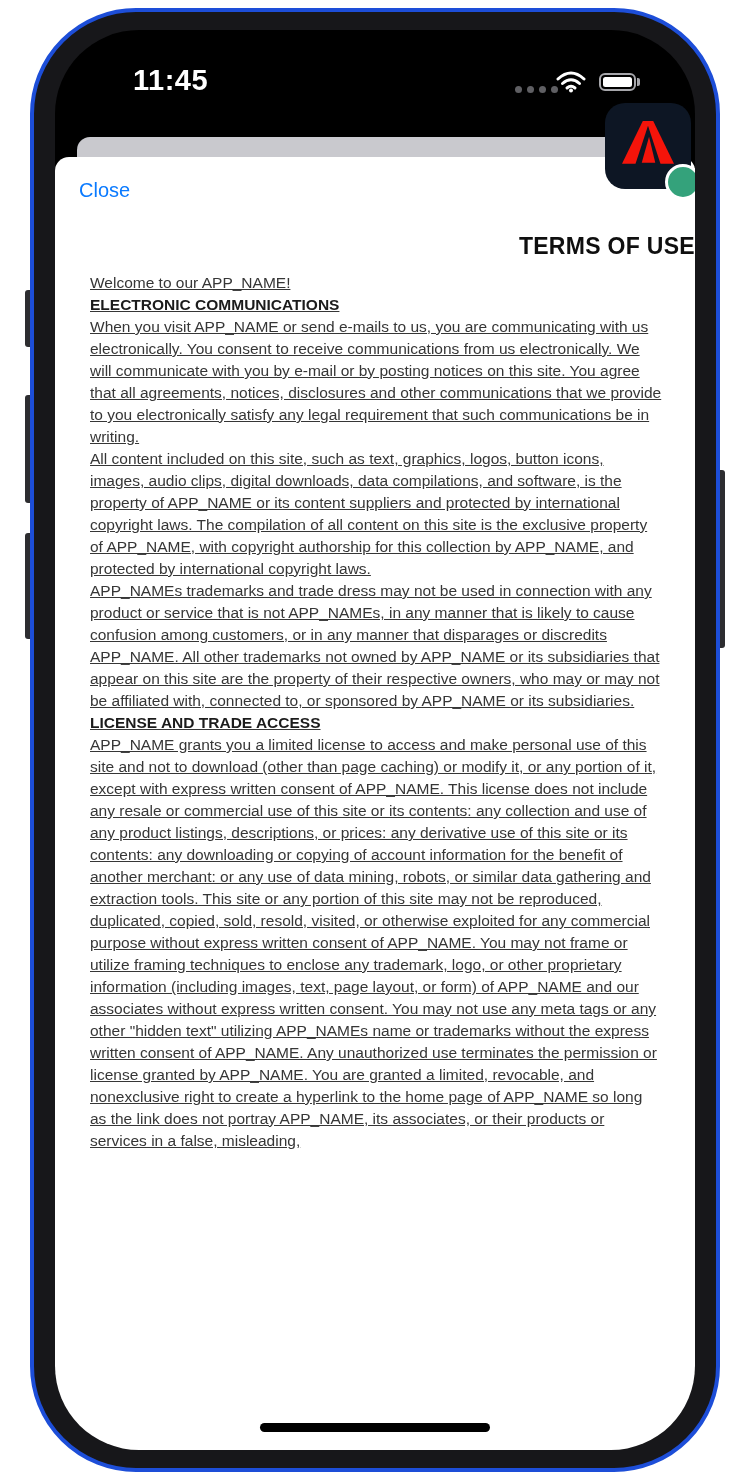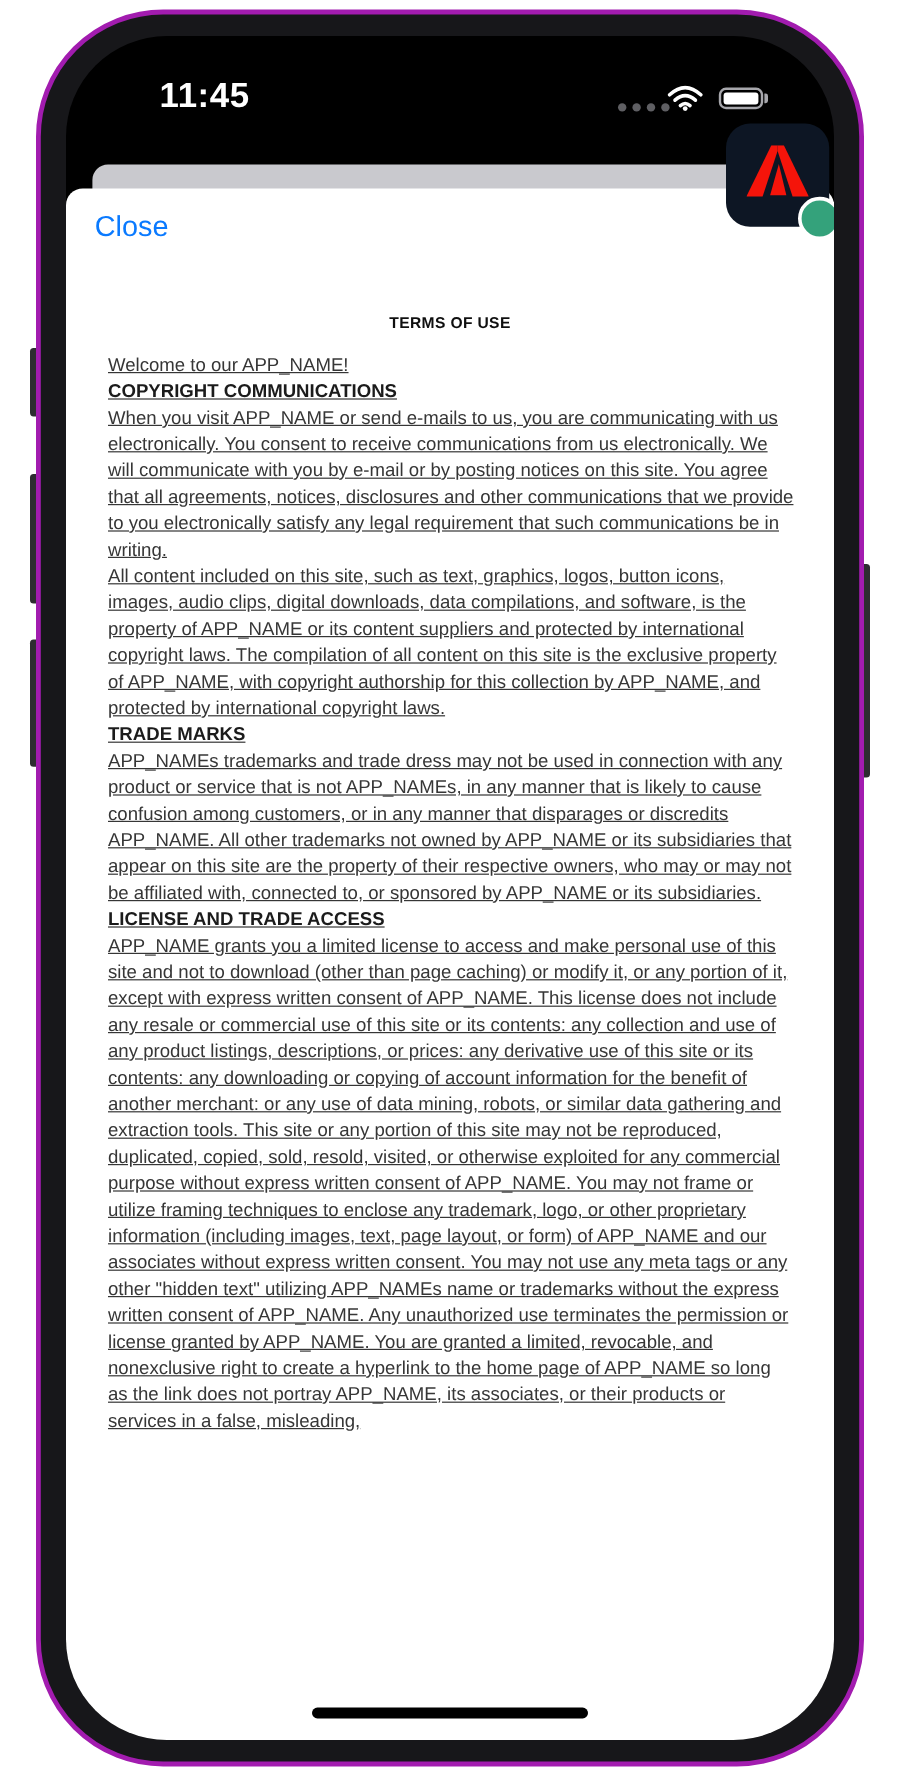--- a/index.html
+++ b/index.html
@@ -7,42 +7,42 @@
          font-family:"Liberation Sans","DejaVu Sans",sans-serif;}
 
   
   .side-btn{position:absolute;background:#2d2d30;border-radius:3px;width:12px;}
   .btn-mute{left:25px;top:290px;height:57px;}
   .btn-volup{left:25px;top:395px;height:108px;}
   .btn-voldn{left:25px;top:533px;height:106px;}
   .btn-power{left:713px;top:470px;height:178px;}
 
   .phone{position:absolute;left:30px;top:8px;width:690px;height:1464px;box-sizing:border-box;
-         background:#17171a;border:4px solid #a21caf;border-radius:106px;z-index:1;}
+         background:#17171a;border:4px solid #1d4ed8;border-radius:106px;z-index:1;}
   .screen{position:absolute;left:21px;top:18px;width:640px;height:1420px;background:#000;
           border-radius:84px;overflow:hidden;}
 
   
   .time{position:absolute;left:78px;top:34px;color:#fff;font-size:29px;font-weight:700;letter-spacing:.5px;}
   .cell-dots{position:absolute;left:460px;top:56px;display:flex;gap:5px;}
   .cell-dots span{width:7px;height:7px;border-radius:50%;background:#5f5f63;}
   .wifi{position:absolute;left:501px;top:41px;}
   .battery{position:absolute;left:544px;top:43px;display:flex;align-items:center;}
   .bat-body{width:37px;height:18px;border:2px solid #a7a7ac;border-radius:6px;padding:2px;box-sizing:border-box;}
   .bat-fill{width:100%;height:100%;background:#fff;border-radius:2.5px;}
   .bat-nub{width:3px;height:8px;background:#a7a7ac;border-radius:0 2px 2px 0;margin-left:1px;}
 
   
   .card-strip{position:absolute;left:22px;right:22px;top:107px;height:24px;background:#c9c9ce;
               border-radius:13px 13px 0 0;}
   .sheet{position:absolute;left:0;right:0;top:127px;bottom:0;background:#fff;
          border-radius:14px 14px 0 0;overflow:hidden;}
   .clipzone{position:absolute;left:0;right:0;top:0;height:1206px;overflow:hidden;padding-top:18px;box-sizing:border-box;}
-  .close{margin-left:24px;font-size:24px;line-height:30px;color:#0a7aff;display:inline-block;cursor:pointer;}
-  .terms-title{margin-top:53px;text-align:center;font-size:13px;line-height:21px;font-weight:700;
+  .close{margin-left:24px;font-size:20px;line-height:30px;color:#0a7aff;display:inline-block;cursor:pointer;}
+  .terms-title{margin-top:31px;text-align:right;font-size:23px;line-height:21px;font-weight:700;
                color:#0f0f0f;letter-spacing:.3px;}
   .content{margin:15px 33px 0 35px;color:#363636;font-size:15.5px;line-height:22px;text-decoration:underline;}
   .content p{margin:0;}
   .sec-head{margin-top:22px;font-weight:700;color:#1b1b1b;}
 
   
   .app-badge{position:absolute;left:550px;top:73px;width:86px;height:86px;border-radius:20px;
              background:#0d1624;z-index:5;cursor:pointer;}
   .app-badge svg{position:absolute;left:17px;top:18px;}
   .green-dot{position:absolute;left:60px;top:61px;width:30px;height:30px;border-radius:50%;
@@ -90,26 +90,25 @@
 
       <div class="card-strip"></div>
 
       <div class="sheet">
         <div class="clipzone">
           <span class="close">Close</span>
           <div class="terms-title">TERMS OF USE</div>
           <div class="content">
             <p>Welcome to our APP_NAME!</p>
 
-            <p class="sec-head">COPYRIGHT COMMUNICATIONS</p>
+            <p class="sec-head">ELECTRONIC COMMUNICATIONS</p>
             <p>When you visit APP_NAME or send e-mails to us, you are communicating with us electronically. You consent to receive communications from us electronically. We will communicate with you by e-mail or by posting notices on this site. You agree that all agreements, notices, disclosures and other communications that we provide to you electronically satisfy any legal requirement that such communications be in writing.</p>
 
             <p>All content included on this site, such as text, graphics, logos, button icons, images, audio clips, digital downloads, data compilations, and software, is the property of APP_NAME or its content suppliers and protected by international copyright laws. The compilation of all content on this site is the exclusive property of APP_NAME, with copyright authorship for this collection by APP_NAME, and protected by international copyright laws.</p>
 
-            <p class="sec-head">TRADE MARKS</p>
             <p>APP_NAMEs trademarks and trade dress may not be used in connection with any product or service that is not APP_NAMEs, in any manner that is likely to cause confusion among customers, or in any manner that disparages or discredits APP_NAME. All other trademarks not owned by APP_NAME or its subsidiaries that appear on this site are the property of their respective owners, who may or may not be affiliated with, connected to, or sponsored by APP_NAME or its subsidiaries.</p>
 
             <p class="sec-head">LICENSE AND TRADE ACCESS</p>
             <p>APP_NAME grants you a limited license to access and make personal use of this site and not to download (other than page caching) or modify it, or any portion of it, except with express written consent of APP_NAME. This license does not include any resale or commercial use of this site or its contents: any collection and use of any product listings, descriptions, or prices: any derivative use of this site or its contents: any downloading or copying of account information for the benefit of another merchant: or any use of data mining, robots, or similar data gathering and extraction tools. This site or any portion of this site may not be reproduced, duplicated, copied, sold, resold, visited, or otherwise exploited for any commercial purpose without express written consent of APP_NAME. You may not frame or utilize framing techniques to enclose any trademark, logo, or other proprietary information (including images, text, page layout, or form) of APP_NAME and our associates without express written consent. You may not use any meta tags or any other "hidden text" utilizing APP_NAMEs name or trademarks without the express written consent of APP_NAME. Any unauthorized use terminates the permission or license granted by APP_NAME. You are granted a limited, revocable, and nonexclusive right to create a hyperlink to the home page of APP_NAME so long as the link does not portray APP_NAME, its associates, or their products or services in a false, misleading,</p>
           </div>
         </div>
       </div>
 
       <div class="app-badge">
         <svg width="52" height="46" viewBox="0 0 100 88">

